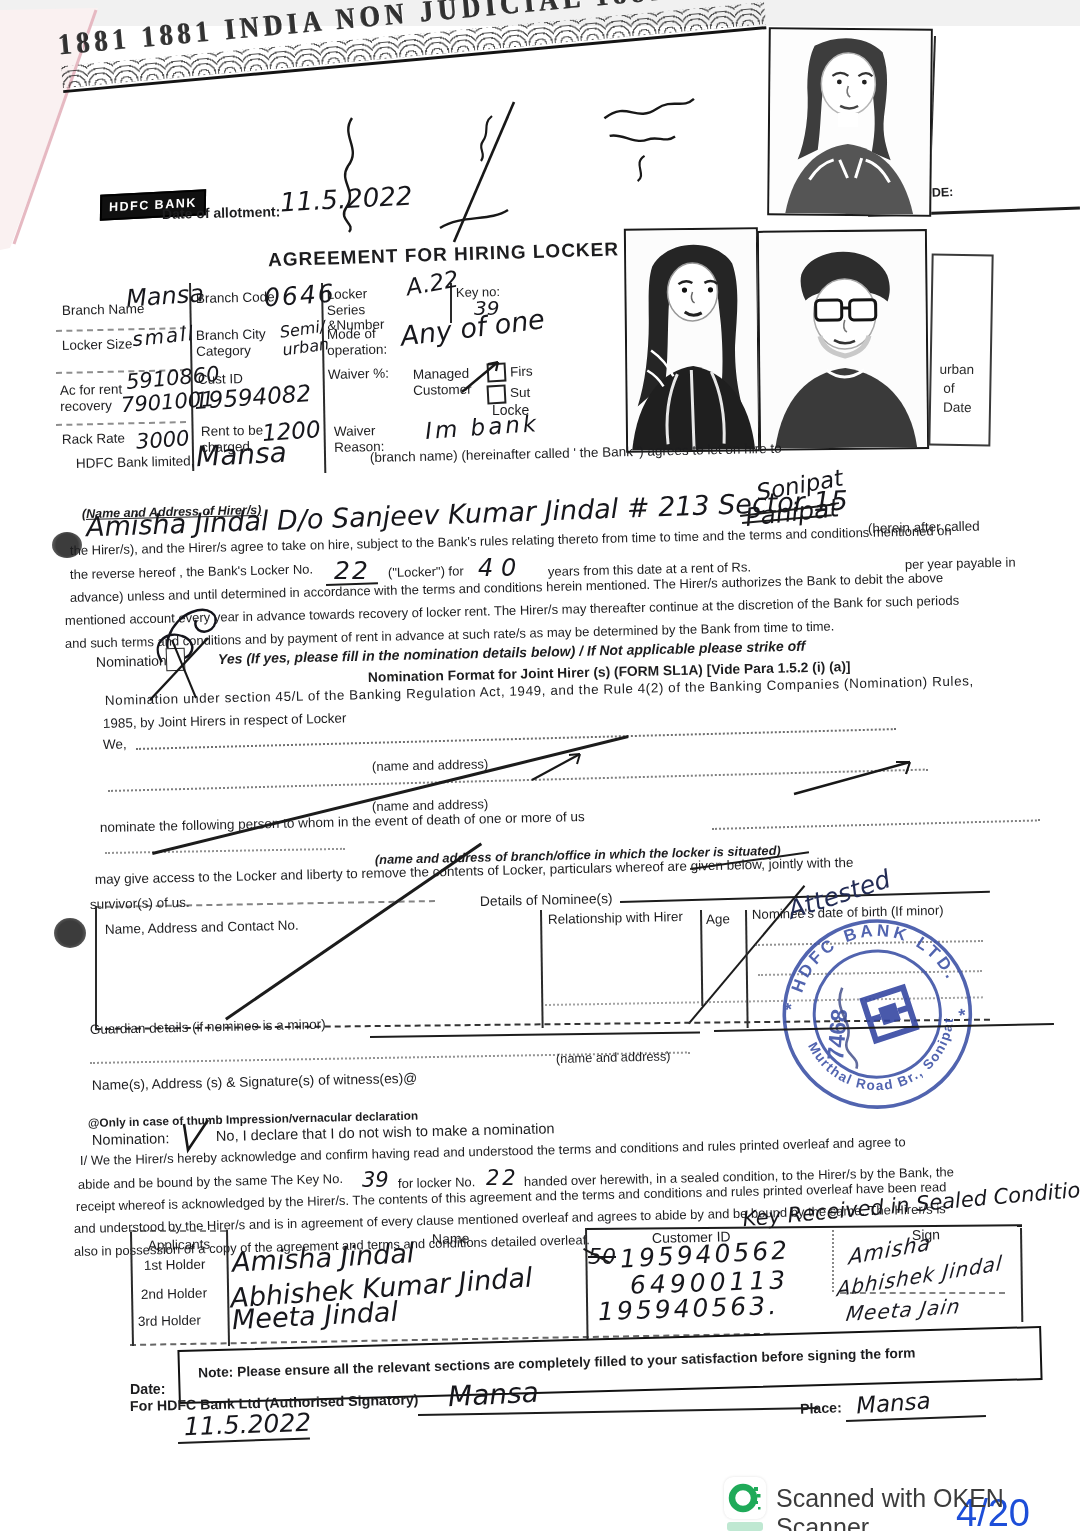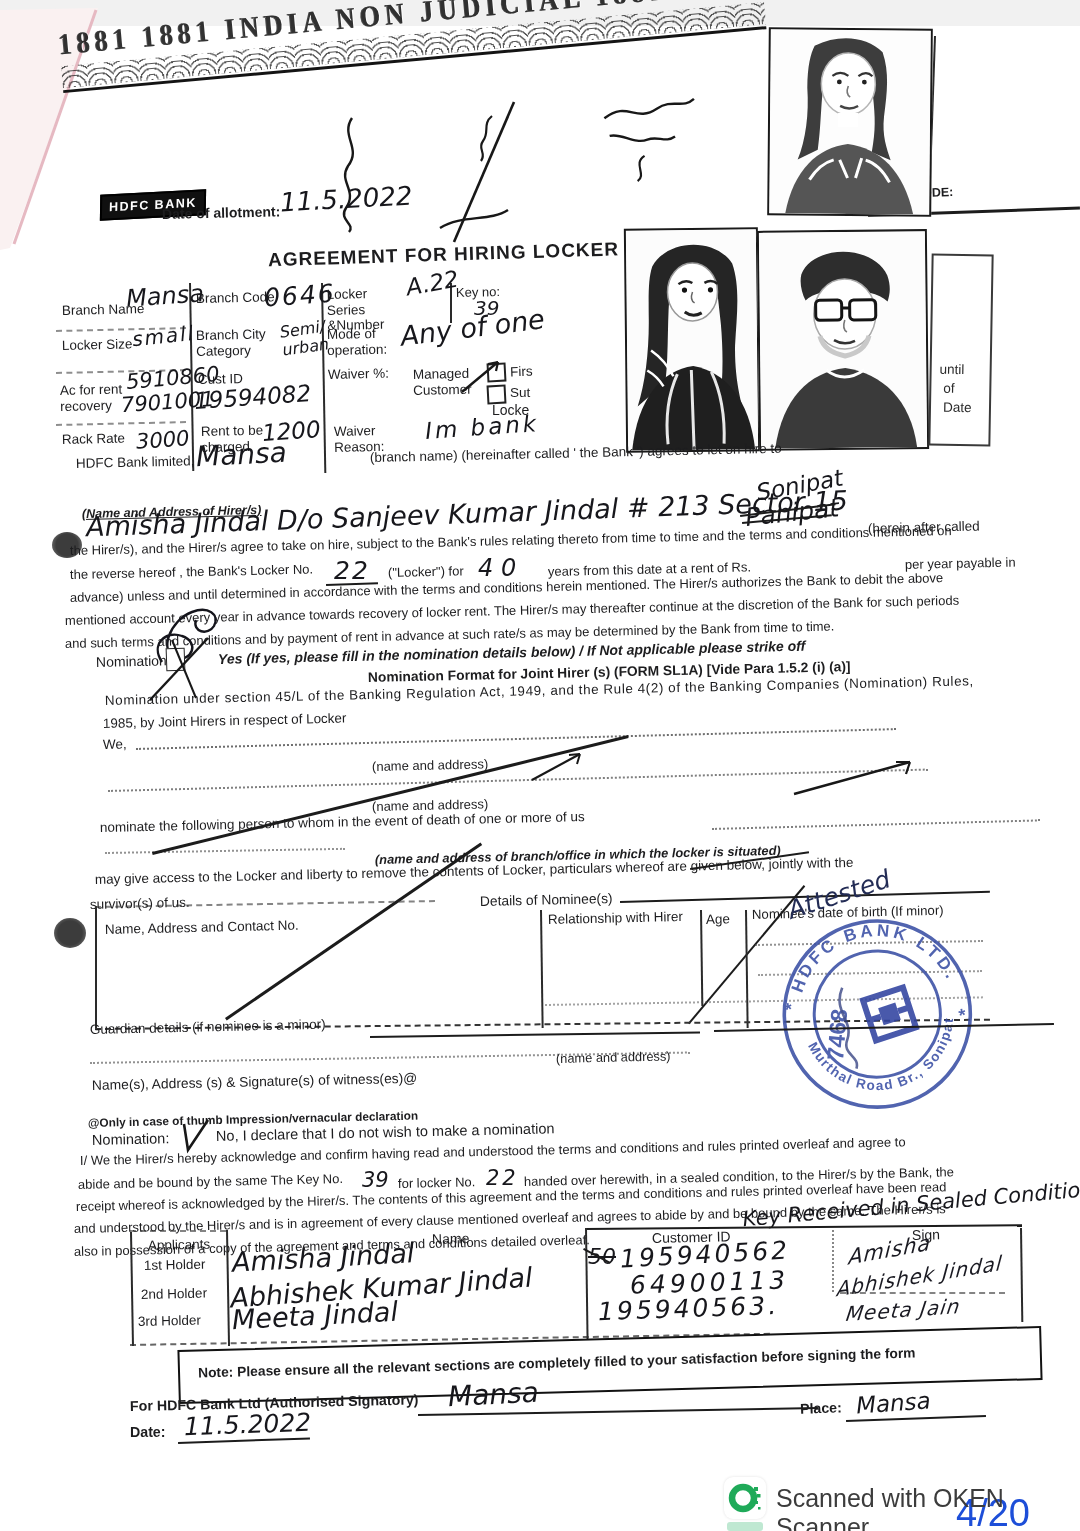--- a/index.html
+++ b/index.html
@@ -117,21 +117,21 @@
       <line x1="82" y1="76" x2="90" y2="76" stroke="#151515" stroke-width="3"></line>
       <path d="M85,88 q-3,9 2,12" fill="none" stroke="#777" stroke-width="1.6"></path>
       <path d="M74,108 q10,6 21,1" fill="none" stroke="#333" stroke-width="2.6"></path>
       <path d="M60,104 q4,16 25,20 q20,-4 24,-20" fill="none" stroke="#c9c9c9" stroke-width="5"></path>
       <path d="M14,216 C22,166 48,140 85,136 C122,142 150,168 156,216 Z" fill="#3a3a3a"></path>
       <path d="M66,138 q18,14 38,0" fill="none" stroke="#fff" stroke-width="3"></path>
     </svg>
   </div>
 
   <div class="abs" style="left:930px;top:254px;width:58px;height:188px;border:2px solid #3a3a3a;transform:rotate(1deg);font-size:13.5px;color:#2a2a2a;">
-    <div style="margin:106px 0 0 8px;">until</div>
+    <div style="margin:106px 0 0 8px;">urban</div>
     <div style="margin:4px 0 0 12px;">of</div>
     <div style="margin:4px 0 0 12px;">Date</div>
   </div>
 
   <div class="vln" style="left:189px;top:283px;height:188px;transform:rotate(-1deg);"></div>
   <div class="vln" style="left:321px;top:283px;height:190px;transform:rotate(-1deg);"></div>
   <div class="vln" style="left:450px;top:283px;height:40px;"></div>
   <div class="dashl" style="left:56px;top:330px;width:130px;transform:rotate(-1.3deg);opacity:.55;"></div>
   <div class="dashl" style="left:56px;top:372px;width:130px;transform:rotate(-1.3deg);opacity:.55;"></div>
   <div class="dashl" style="left:56px;top:424px;width:130px;transform:rotate(-1.3deg);opacity:.55;"></div>
@@ -344,21 +344,21 @@
   <div class="notebox" style="left:178px;top:1338px;width:860px;height:50px;transform:rotate(-1.6deg);">
     <div class="pr nw" style="margin:14px 0 0 18px;font-size:13.8px;font-weight:bold;">Note: Please ensure all the relevant sections are completely filled to your satisfaction before signing the form</div>
   </div>
 
   <div class="abs pr b nw tilt" style="left:130px;top:1398px;font-size:14.2px;">For HDFC Bank Ltd (Authorised Signatory)</div>
   <div class="ln" style="left:418px;top:1414px;width:400px;height:2px;transform:rotate(-1deg);"></div>
   <div class="hw" style="left:448px;top:1378px;font-size:28px;transform:rotate(-3deg);">Mansa</div>
   <div class="abs pr b nw" style="left:800px;top:1400px;font-size:14.2px;transform:rotate(-2deg);">Place:</div>
   <div class="ln" style="left:846px;top:1420px;width:140px;height:2px;transform:rotate(-2deg);"></div>
   <div class="hw" style="left:856px;top:1390px;font-size:23px;transform:rotate(-4deg);">Mansa</div>
-  <div class="abs pr b nw" style="left:130px;top:1424px;font-size:14.2px;">Date:</div>
+  <div class="abs pr b nw" style="left:130px;top:1381px;font-size:14.2px;">Date:</div>
   <div class="hw" style="left:184px;top:1410px;font-size:25px;transform:rotate(-2deg);">11.5.2022</div>
   <div class="ln" style="left:178px;top:1442px;width:132px;height:2px;transform:rotate(-2deg);"></div>
 
   <div class="abs" style="left:956px;top:1492px;font-size:38px;color:#1d4ed8;font-family:'Liberation Sans',sans-serif;">4/20</div>
   <div class="oklogo" style="left:724px;top:1477px;">
     <svg width="42" height="42" viewBox="0 0 42 42">
       <circle cx="19" cy="21" r="11" fill="none" stroke="#1faa59" stroke-width="6.5"></circle>
       <rect x="30" y="10" width="4" height="4" fill="#1faa59"></rect>
       <rect x="33" y="17" width="3.5" height="3.5" fill="#1faa59"></rect>
       <rect x="31" y="24" width="3" height="3" fill="#1faa59"></rect>

